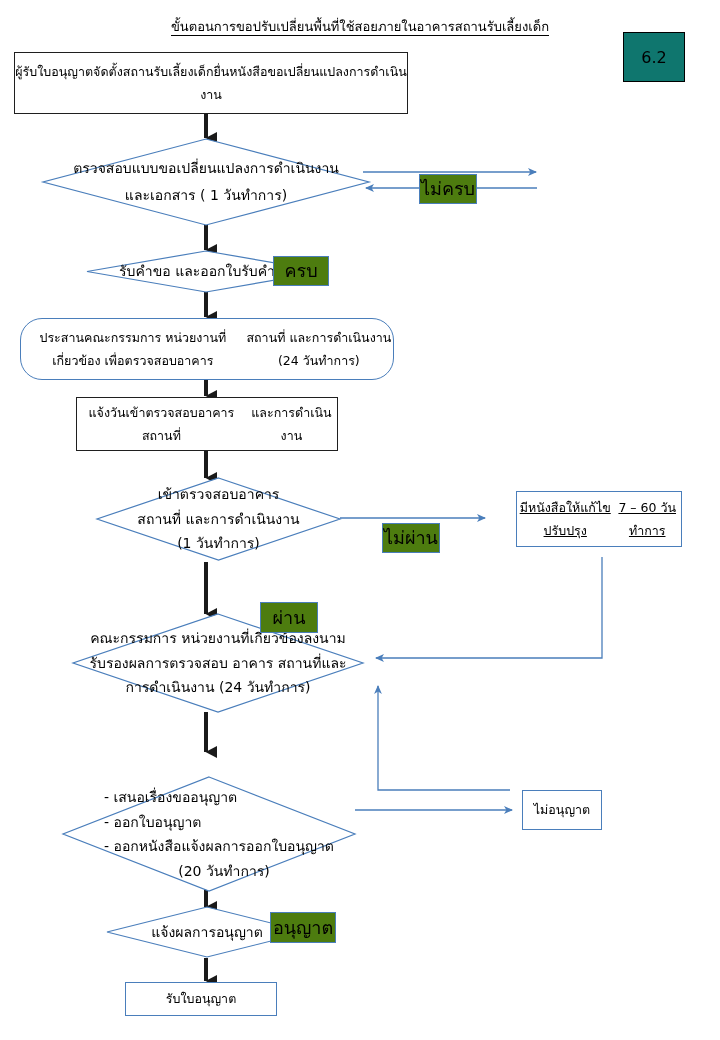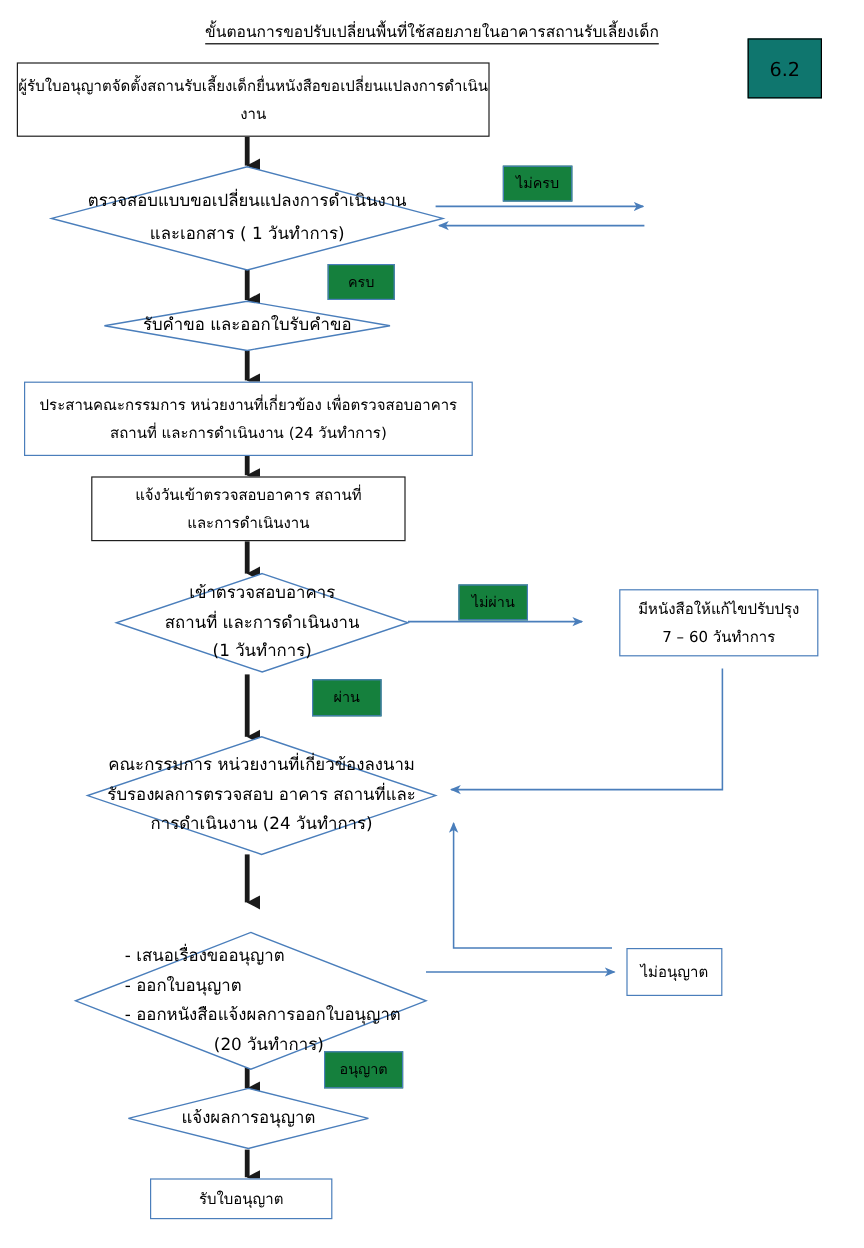--- a/index.html
+++ b/index.html
@@ -18,43 +18,44 @@
   #flow-root {
     position: absolute;
     left: 0; top: 0;
     width: 568px;
     height: 1040px;
   }
   .node {
     position: absolute;
     box-sizing: border-box;
     display: flex;
-    flex-direction: column;
+    flex-direction: row;
     align-items: center;
     justify-content: center;
     text-align: center;
     font-size: 12.5px;
     line-height: 1.85;
     color: #000;
     z-index: 3;
   }
   .box {
     border: 1px solid #4a7ebb;
     background: #ffffff;
   }
   .box-dark {
     border: 1px solid #1f1f1f;
     background: #ffffff;
   }
   .label-box {
     border: 1px solid #4a7ebb;
-    background: #15803d;
-    font-size: 12px;
+    background: #4d7c0f;
+    font-size: 18px;
     line-height: 1.4;
     z-index: 5;
+    margin-top: 36px;
   }
   .diamond-wrap {
     position: absolute;
     z-index: 3;
   }
   .diamond-wrap svg {
     position: absolute;
     left: 0; top: 0;
     overflow: visible;
   }
@@ -194,21 +195,21 @@
 
   <div class="diamond-wrap" style="left:86px; top:250px; width:240px; height:43px;">
     <svg width="240" height="43" viewBox="0 0 240 43" xmlns="http://www.w3.org/2000/svg">
       <polygon points="120,1 239,21.5 120,42 1,21.5" fill="#ffffff" stroke="#4a7ebb" stroke-width="1.2"></polygon>
     </svg>
     <div class="diamond-text">
       <div>รับคำขอ และออกใบรับคำขอ</div>
     </div>
   </div>
 
-  <div class="node box" style="left:20px; top:318px; width:374px; height:62px;">
+  <div class="node box" style="left:20px; top:318px; width:374px; height:62px;border-radius:22px;">
     <div>ประสานคณะกรรมการ หน่วยงานที่เกี่ยวข้อง เพื่อตรวจสอบอาคาร</div>
     <div>สถานที่ และการดำเนินงาน (24 วันทำการ)</div>
   </div>
 
   <div class="node box-dark" style="left:76px; top:397px; width:262px; height:54px;">
     <div>แจ้งวันเข้าตรวจสอบอาคาร สถานที่</div>
     <div>และการดำเนินงาน</div>
   </div>
 
   <div class="diamond-wrap" style="left:96px; top:477px; width:245px; height:84px;">
@@ -219,21 +220,21 @@
       <div>เข้าตรวจสอบอาคาร</div>
       <div>สถานที่ และการดำเนินงาน</div>
       <div>(1 วันทำการ)</div>
     </div>
   </div>
 
   <div class="node label-box" style="left:382px; top:487px; width:58px; height:30px;">
     <span>ไม่ผ่าน</span>
   </div>
 
-  <div class="node box" style="left:516px; top:491px; width:166px; height:56px;">
+  <div class="node box" style="left:516px; top:491px; width:166px; height:56px;text-decoration:underline;">
     <div>มีหนังสือให้แก้ไขปรับปรุง</div>
     <div>7 – 60 วันทำการ</div>
   </div>
 
   <div class="node label-box" style="left:260px; top:566px; width:58px; height:31px;">
     <span>ผ่าน</span>
   </div>
 
   <div class="diamond-wrap" style="left:72px; top:613px; width:292px; height:100px;">
     <svg width="292" height="100" viewBox="0 0 292 100" xmlns="http://www.w3.org/2000/svg">

